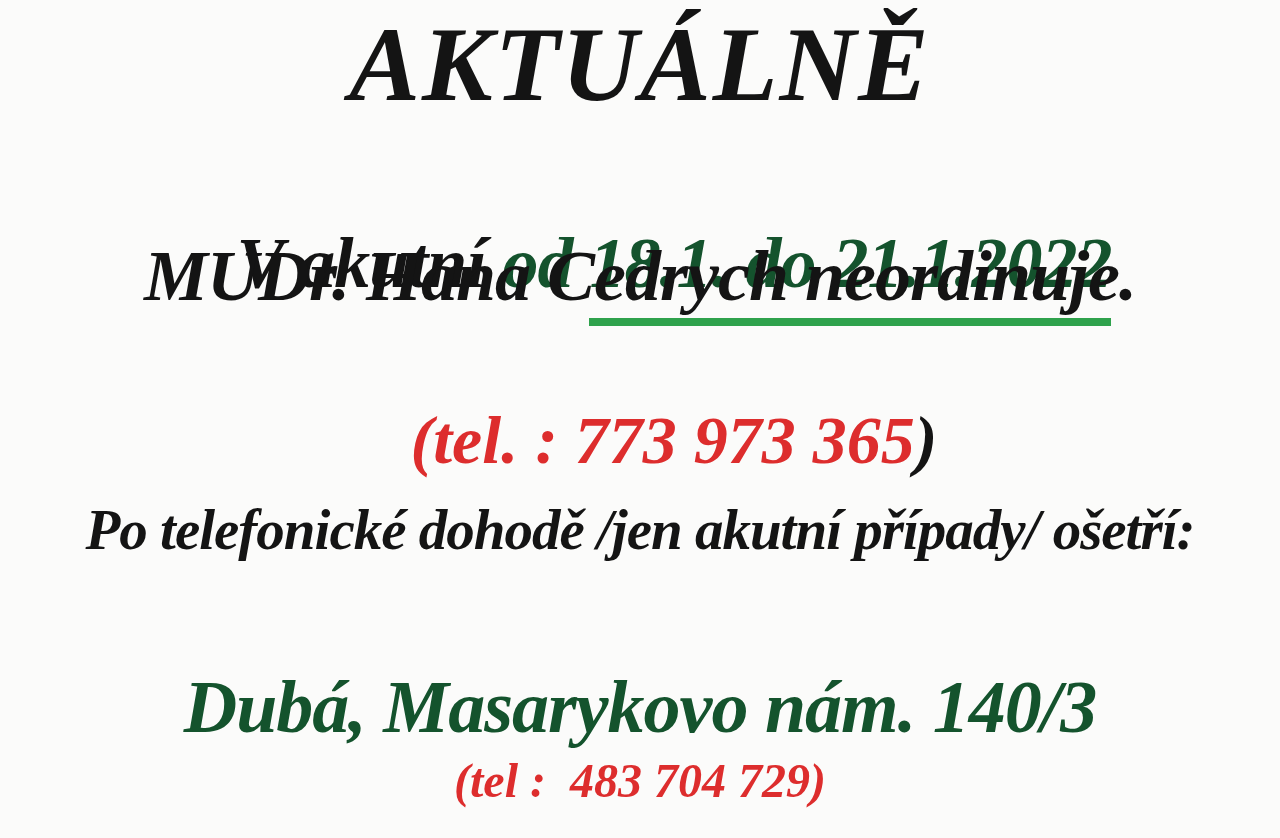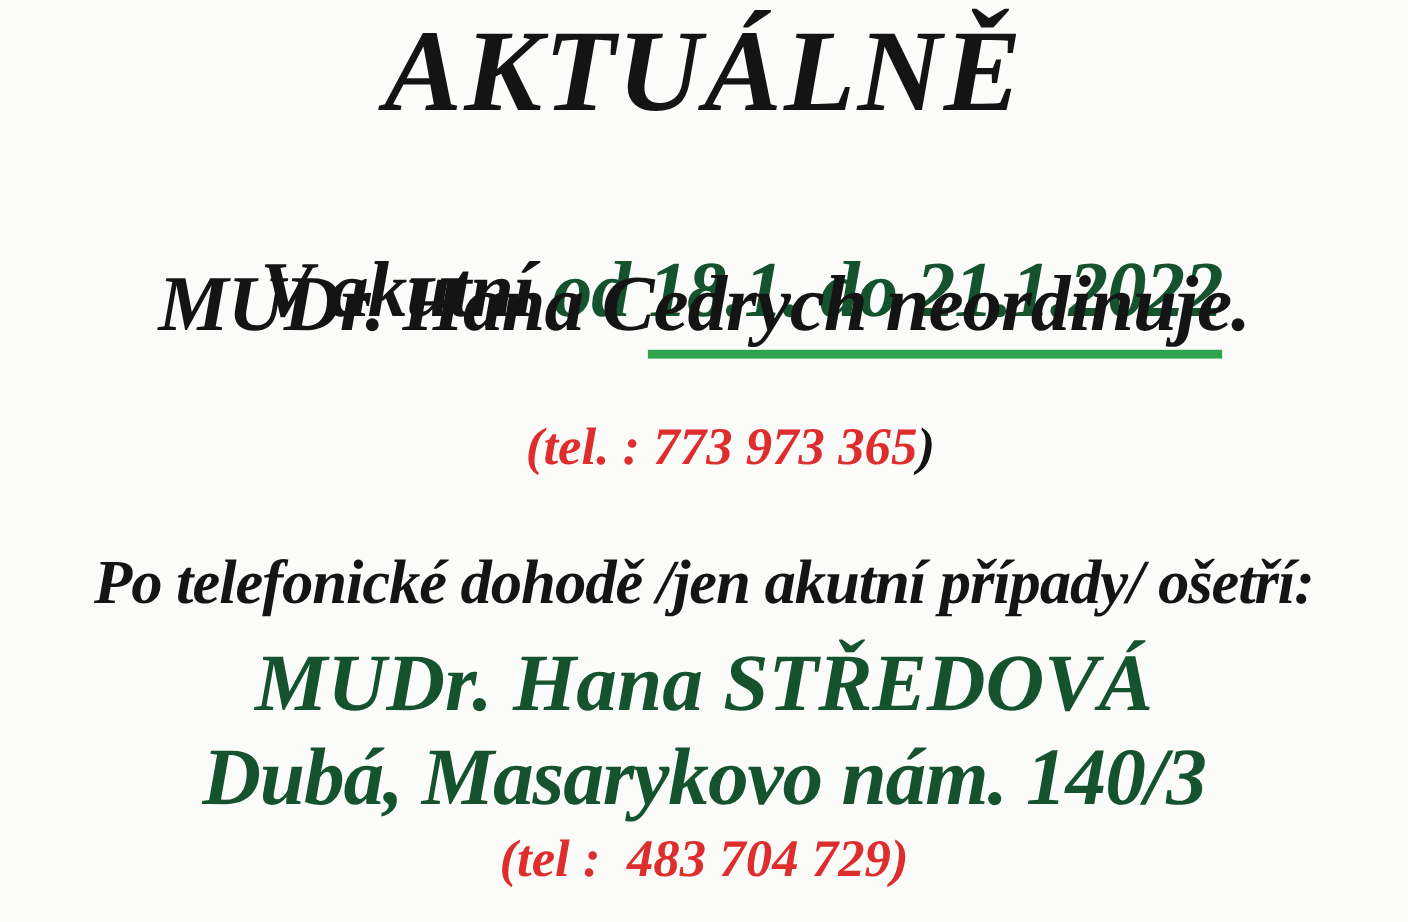--- a/index.html
+++ b/index.html
@@ -20,21 +20,21 @@
     text-align: center;
     font-weight: bold;
     font-style: italic;
     white-space: pre;
     line-height: 1.12;
     color: #141414;
   }
   .title-line     { top: 6px;   font-size: 106px; letter-spacing: 2px; }
   .period-line    { top: 142px; font-size: 72px;  letter-spacing: -1px; }
   .absence-line   { top: 236px; font-size: 72px;  letter-spacing: -1px; }
-  .phone1-line    { top: 326px; font-size: 48px; }
+  .phone1-line    { top: 326px; font-size: 68px; }
   .contact-line   { top: 498px; font-size: 57px;  letter-spacing: -1px; }
   .name-line      { top: 580px; font-size: 74px; }
   .address-line   { top: 666px; font-size: 74px;  letter-spacing: -1px; }
   .phone2-line    { top: 754px; font-size: 48px; }
 
   .green  { color: #14532d; }
   .red    { color: #dd2d2d; }
   .black  { color: #141414; }
   .underlined-dates {
     border-bottom: 8px solid #2fa24c;
@@ -53,19 +53,18 @@
   </div>
 
   <div class="line absence-line">MUDr. Hana Cedrych neordinuje.</div>
 
   <div class="line phone1-line">
     <span class="red">(tel. : 773 973 365</span><span class="black">)</span>
   </div>
 
   <div class="line contact-line">Po telefonické dohodě /jen akutní případy/ ošetří:</div>
 
-  <div class="line name-line green">MUDr. Hana STŘEDOVÁ</div>
 
   <div class="line address-line green">Dubá, Masarykovo nám. 140/3</div>
 
   <div class="line phone2-line red">(tel :  483 704 729)</div>
 
 </div>
 
 </body></html>

